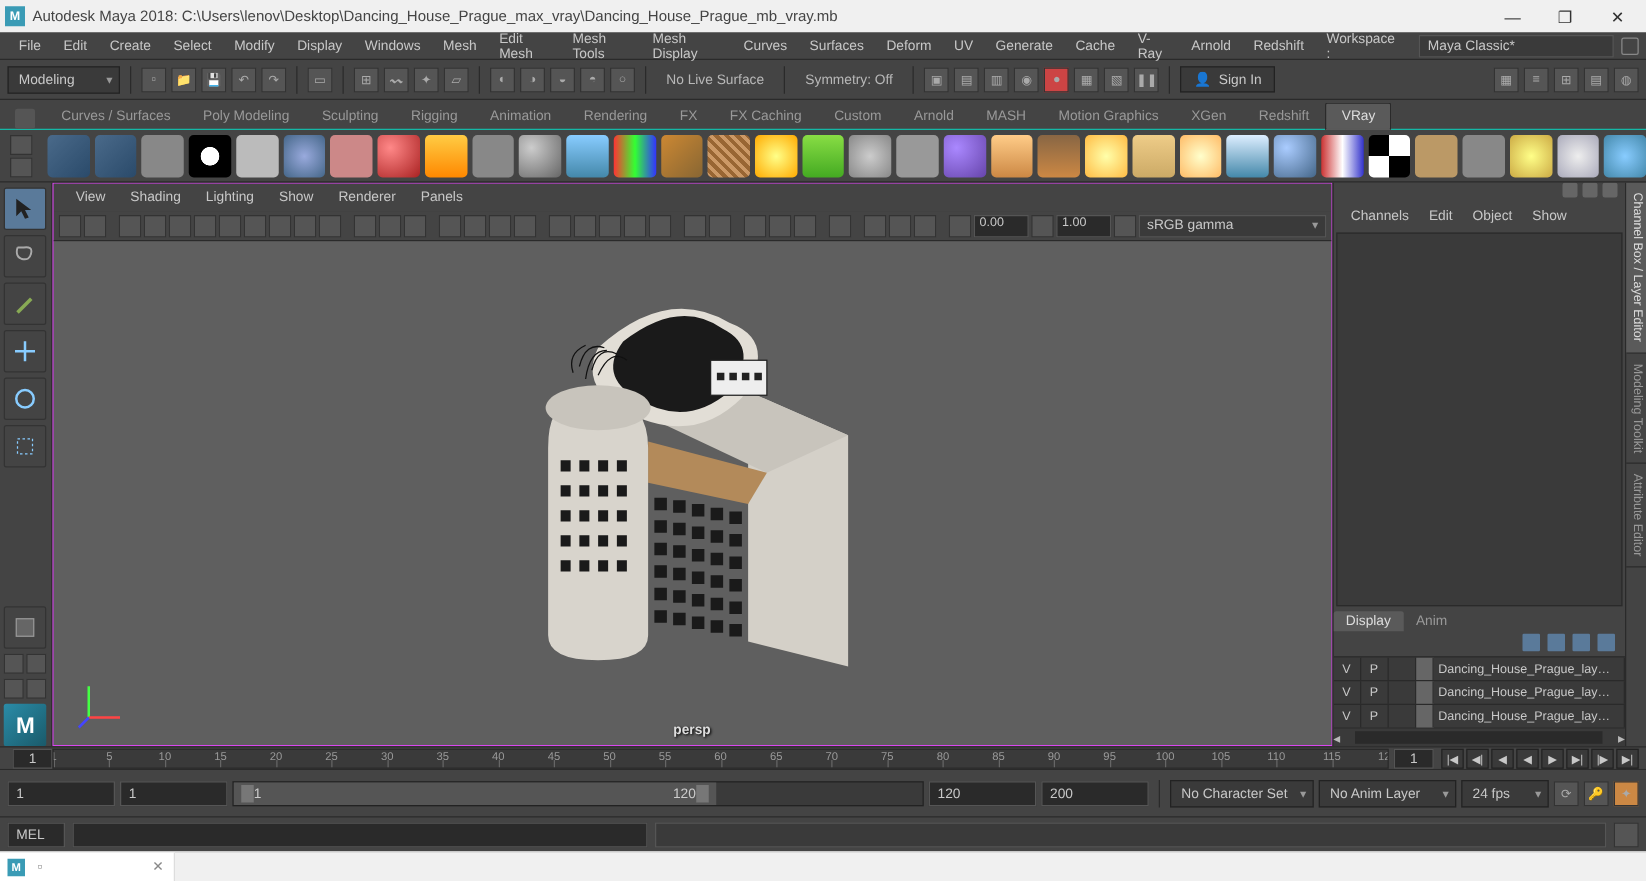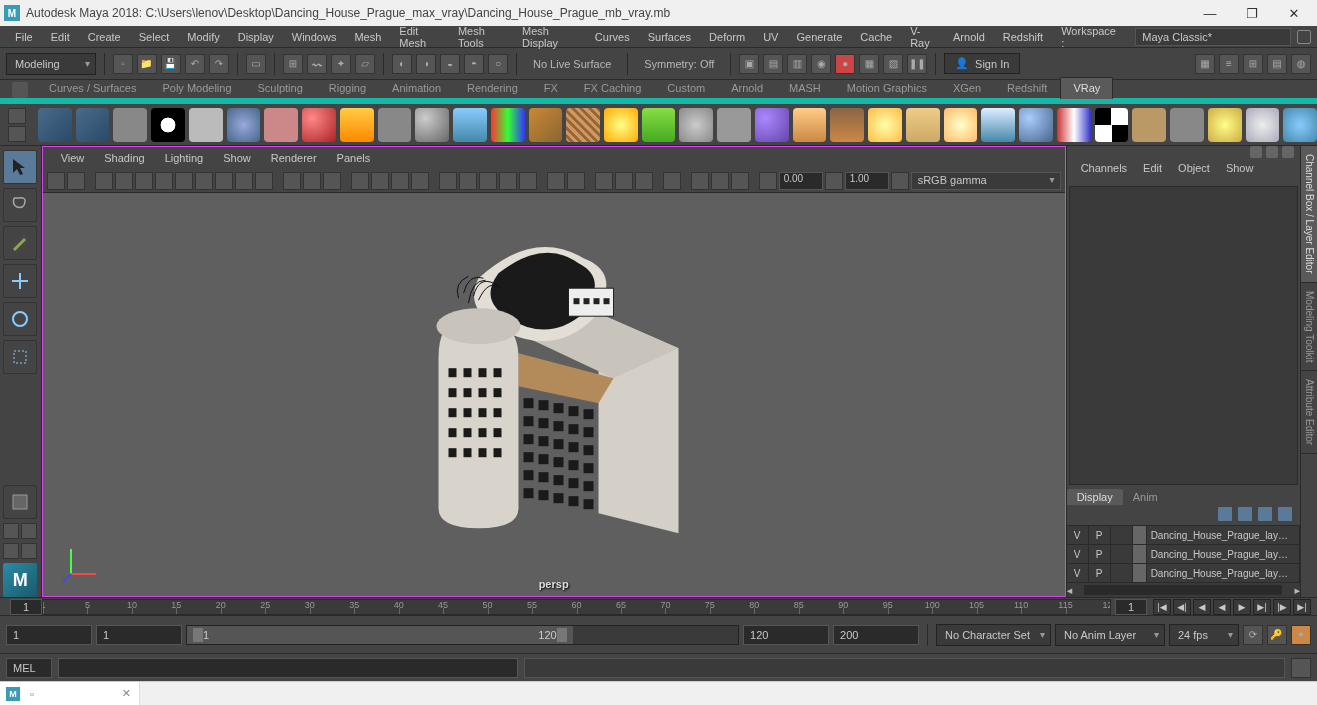--- a/index.html
+++ b/index.html
@@ -22,21 +22,21 @@
 
 .toolbar { height: 32px; background:#444444; border-bottom:1px solid #2a2a2a; display:flex; align-items:center; padding:0 6px; gap:4px;}
 .combo { background:#3a3a3a; border:1px solid #222; color:#c8c8c8; padding:3px 20px 3px 8px; height:22px; display:flex;align-items:center; min-width:90px; position:relative;}
 .combo::after{content:"▾"; position:absolute; right:5px; color:#999; font-size:10px;}
 .sep { width:1px; height:22px; background:#2a2a2a; margin:0 4px; }
 .tbicon { width:20px; height:20px; background:#555; border:1px solid #333; display:flex;align-items:center;justify-content:center; cursor:pointer; font-size:10px; color:#aaa;}
 .tool-label { color:#b8b8b8; padding:0 8px; font-size:11px; }
 .signin { background:#3a3a3a; border:1px solid #222; padding:3px 10px; color:#c8c8c8; display:flex;align-items:center; gap:6px;}
 
 
-.shelf-tabs { height:24px; background:#444444; display:flex; align-items:flex-end; padding-left:36px; gap:0; border-bottom:6px solid #14b8a6;}
+.shelf-tabs { height:24px; background:#444444; display:flex; align-items:flex-end; padding-left:36px; gap:0; border-bottom:1px solid #14b8a6;}
 .shelf-tab { padding:4px 12px; color:#999; font-size:11px; border:1px solid transparent; cursor:pointer; position:relative; top:1px;}
 .shelf-tab.active { background:#5a5a5a; border:1px solid #2a2a2a; border-bottom-color:#5a5a5a; color:#ddd; border-radius:2px 2px 0 0;}
 .shelf-gear { position:absolute; left:12px; width:16px;height:16px; background:#555; border-radius:2px;}
 
 
 .shelf { height:42px; background:#444444; display:flex; align-items:center; padding-left:38px; gap:4px; border-bottom:1px solid #2a2a2a; position:relative;}
 .shelf-left-icons{position:absolute;left:8px;top:4px;display:flex;flex-direction:column;gap:2px;}
 .shelf-left-icons div{width:18px;height:16px;background:#555;border:1px solid #333;}
 .shelficon { width:34px; height:34px; border-radius:4px; cursor:pointer; background:#666; display:flex;align-items:center;justify-content:center; position:relative; overflow:hidden;}
 
@@ -60,21 +60,21 @@
 .viewport { flex:1; background:#5f5f5f; position:relative; overflow:hidden;}
 .viewport .axis { position:absolute; left:18px; bottom:12px; width:40px; height:40px; }
 .viewport .building { position:absolute; left:50%; top:50%; transform:translate(-45%,-52%); width:290px; height:340px; }
 .persp-label { position:absolute; left:50%; bottom:6px; transform:translateX(-50%); color:#ddd; font-size:11px; font-weight:bold; text-shadow:1px 1px 2px #000;}
 
 .right-panel { width:248px; background:#444444; border-left:1px solid #2a2a2a; display:flex; flex-direction:column;}
 .right-vtabs { width:18px; background:#444444; border-left:1px solid #2a2a2a; display:flex; flex-direction:column; }
 .vtab { writing-mode:vertical-rl; padding:8px 2px; color:#999; font-size:10px; border-bottom:1px solid #2a2a2a; cursor:pointer;}
 .vtab.active { background:#5a5a5a; color:#ddd;}
 
-.chan-menus{ height:22px; display:flex; padding-left:6px; gap:0;}
+.chan-menus{ height:22px; display:flex; align-items:center; padding-left:6px; gap:0;}
 .chan-menus span{ padding:0 8px; color:#c8c8c8; cursor:pointer;}
 .chan-topicons{height:16px;display:flex;justify-content:flex-end;gap:4px;padding-right:6px;}
 .chan-topicons div{width:12px;height:12px;background:#666;border-radius:2px;}
 .chan-body { flex:1; background:#3a3a3a; margin:2px; border:1px solid #2a2a2a;}
 
 .layer-tabs { height:20px; display:flex; align-items:center;}
 .layer-tab { padding:2px 10px; color:#999; cursor:pointer;}
 .layer-tab.active { background:#5a5a5a; color:#ddd; border-radius:2px 2px 0 0;}
 .layer-menus {height:18px; display:flex; padding-left:6px; gap:0;}
 .layer-menus span{padding:0 8px; color:#c8c8c8; cursor:pointer;}

